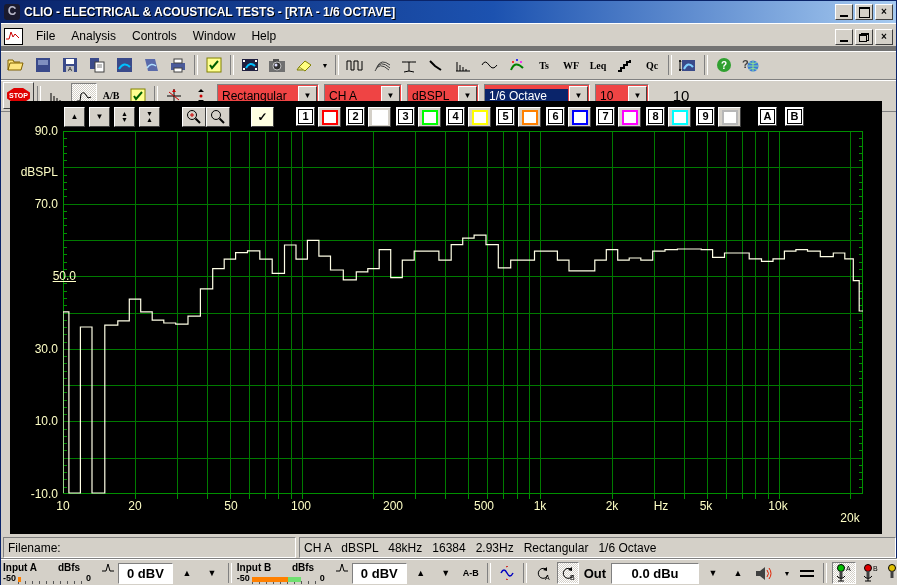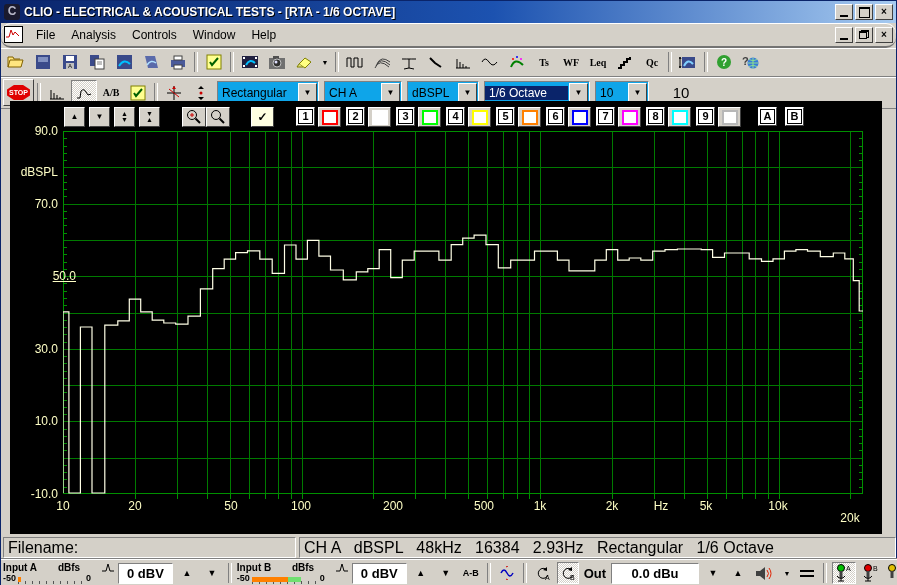--- a/index.html
+++ b/index.html
@@ -18,42 +18,42 @@
   .cbtn{width:16px;height:14px;background:#d4d0c8;border:1px solid;
     border-color:#fff #404040 #404040 #fff;display:flex;align-items:center;
     justify-content:center;font-size:10px;font-weight:bold;line-height:1;}
   .glyph-min{width:8px;height:2px;background:#000;margin-top:8px;}
   .glyph-max{width:9px;height:8px;border:1px solid #000;border-top-width:2px;}
   .glyph-restore{position:relative;width:10px;height:9px;}
   .glyph-restore i{position:absolute;border:1px solid #000;border-top-width:2px;width:6px;height:5px;display:block;}
   .glyph-restore i:first-child{right:0;top:0;}
   .glyph-restore i:last-child{left:0;bottom:0;background:#d4d0c8;}
   
-  .menubar{height:21px;display:flex;align-items:center;padding:1px 3px;gap:2px;
-    border-bottom:2px solid #737373;box-shadow:inset 0 1px 0 #fff;border-radius:10px;}
+  .menubar{height:21px;display:flex;align-items:flex-end;padding:1px 3px;gap:2px;
+    border-bottom:5px solid #737373;box-shadow:inset 0 1px 0 #fff;}
   .mdiicon{width:17px;height:15px;background:#fff;border:1px solid #000;margin-right:4px;position:relative;flex:0 0 auto;}
   .menu-item{padding:2px 7px;}
   .menubar .capbtns{margin-left:auto;}
   
   .tb{display:flex;align-items:center;padding:1px 2px;gap:1px;
       border-bottom:1px solid #808080;box-shadow:inset 0 1px 0 #fff;}
   .tb1{height:26px;}
   .tb2{height:29px;}
   .tbtn{width:24px;height:23px;display:flex;align-items:center;justify-content:center;
     border:1px solid transparent;flex:0 0 auto;position:relative;}
   .tbtn.pressed{border-color:#808080 #fff #fff #808080;
     background:repeating-conic-gradient(#fff 0 25%,#d4d0c8 0 50%) 0 0/2px 2px;}
   .sep{width:2px;height:20px;border-left:1px solid #808080;border-right:1px solid #fff;margin:0 2px;flex:0 0 auto;}
   .txticon{font-size:10px;font-weight:bold;font-family:"Liberation Serif",serif;}
   .stopbtn{width:29px;height:25px;display:flex;align-items:center;justify-content:center;
     border:1px solid;border-color:#fff #404040 #404040 #fff;background:#d4d0c8;}
   .stopsign{background:#e00000;color:#fff;font-size:7px;font-weight:bold;
     padding:4px 2px;line-height:1;clip-path:polygon(30% 0,70% 0,100% 30%,100% 70%,70% 100%,30% 100%,0 70%,0 30%);}
   .combo{display:flex;height:21px;border:1px solid;border-color:#808080 #fff #fff #808080;
-    background:#0ea5e9;align-items:center;margin:0 2px;flex:0 0 auto;}
+    background:#ef4444;align-items:center;margin:0 2px;flex:0 0 auto;}
   .combo .val{padding:0 4px;font-size:12px;white-space:nowrap;flex:1;}
   .combo .val.sel{background:#0a246a;color:#fff;}
   .combo .drop{width:17px;height:17px;background:#d4d0c8;border:1px solid;
     border-color:#fff #404040 #404040 #fff;display:flex;align-items:center;
     justify-content:center;font-size:8px;margin:1px;}
   .counter{min-width:34px;text-align:center;font-size:15px;padding:2px 6px;margin-left:6px;}
   
   .graph-area{position:absolute;left:9px;top:100px;width:872px;height:433px;background:#000;}
   .gctrl{position:absolute;left:0;top:6px;height:21px;width:100%;}
   .gbtn{position:absolute;top:0;width:19px;height:18px;background:#d4d0c8;border:1px solid;
@@ -66,21 +66,21 @@
     position:absolute;display:flex;align-items:center;justify-content:center;}
   .colorbtn{position:absolute;width:21px;height:18px;background:#d4d0c8;border:1px solid;
     border-color:#fff #404040 #404040 #fff;display:flex;align-items:center;justify-content:center;}
   .colorinner{width:12px;height:11px;background:#fff;border:2px solid #000;}
   #plot{position:absolute;left:53px;top:30px;}
   .ylab{position:absolute;width:46px;text-align:right;color:#ffffc6;font-size:12px;}
   .xlab{position:absolute;top:398px;transform:translateX(-50%);color:#ffffc6;font-size:12px;}
   
   .statusbar{position:absolute;left:0;top:536px;width:897px;height:20px;display:flex;gap:3px;padding:0 2px;box-sizing:border-box;}
   .spanel{border:1px solid;border-color:#808080 #fff #fff #808080;height:19px;
-    display:flex;align-items:center;padding:0 4px;font-size:16px;white-space:pre;}
+    display:flex;align-items:center;padding:0 4px;font-size:12px;white-space:pre;}
   .spanel.p1{width:283px;flex:0 0 auto;}
   .spanel.p2{flex:1;}
   
   .bottombar{position:absolute;left:0;top:557px;width:897px;height:28px;background:#d4d0c8;
     box-shadow:inset 0 1px 0 #fff;border-top:1px solid #808080;display:flex;align-items:center;
     padding:0 2px;gap:3px;overflow:hidden;}
   .inblock{width:112px;flex:0 0 auto;font-size:10px;font-weight:bold;line-height:11px;}
   .inblock .r1{display:flex;justify-content:space-between;align-items:center;}
   .meterrow{display:flex;align-items:flex-end;gap:2px;font-size:9px;font-weight:bold;}
   .meter{position:relative;width:66px;height:8px;flex:0 0 auto;

